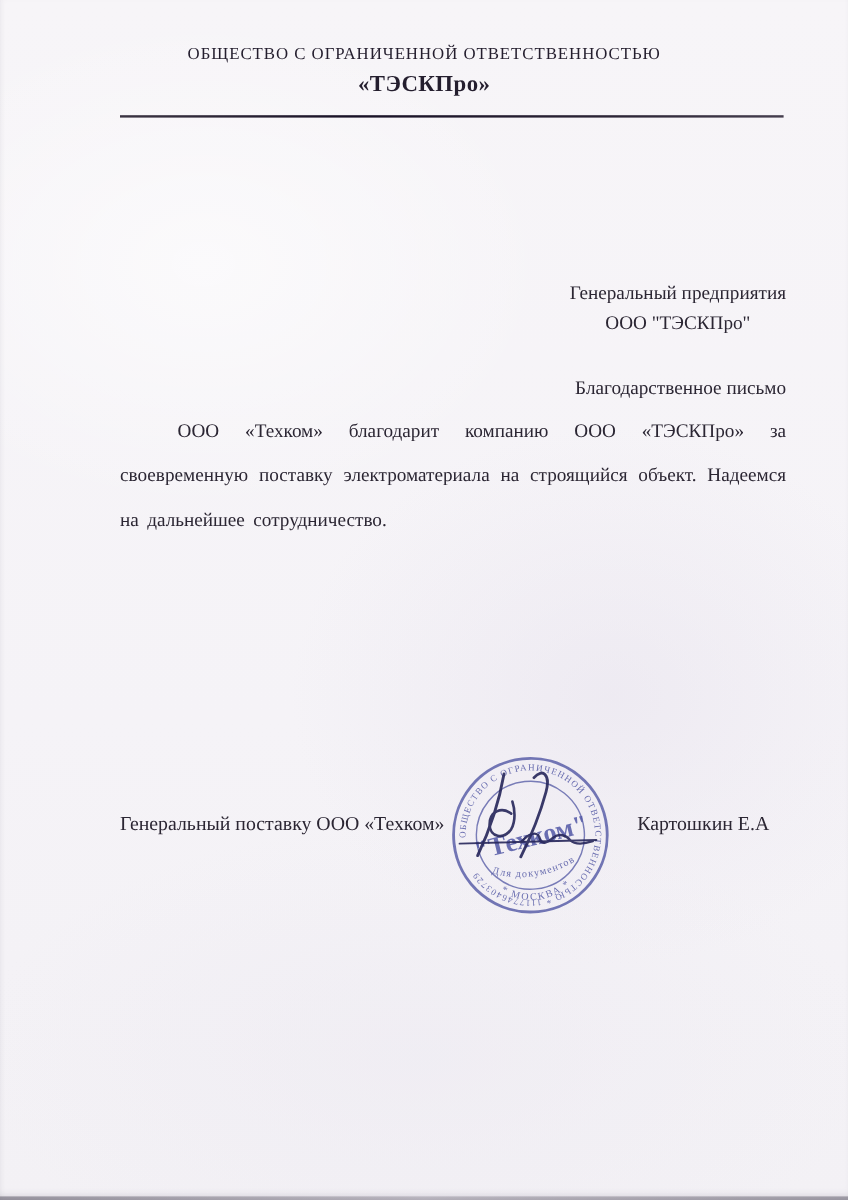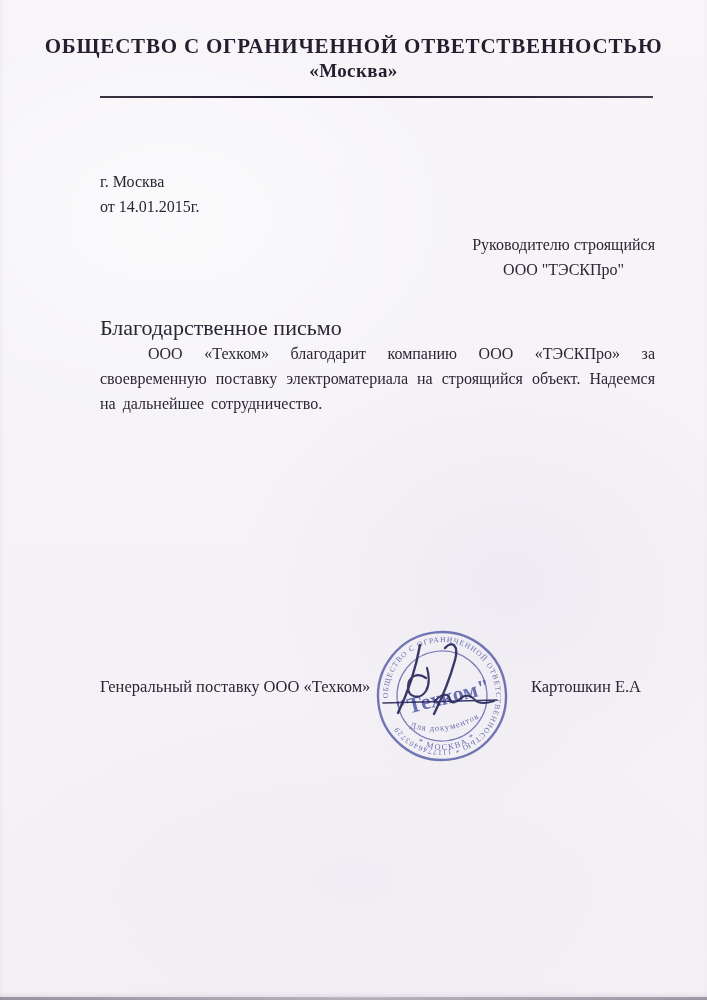--- a/index.html
+++ b/index.html
@@ -17,60 +17,56 @@
     box-shadow: inset 0 -7px 9px -7px rgba(90,85,102,.45), inset 3px 0 9px -8px rgba(90,85,102,.25);
     overflow:hidden;
   }
   .page::after{
     content:"";position:absolute;left:0;right:0;bottom:0;height:3px;
     background:linear-gradient(90deg,rgba(96,92,106,.55),rgba(120,116,130,.35) 50%,rgba(96,92,106,.5));
   }
   .abs{position:absolute;}
   .header{top:33px;left:0;right:0;text-align:center;}
   .header .org-form{
-    font-size:21px;letter-spacing:.8px;line-height:26px;color:#241e2e;font-weight:bold;
+    font-size:14px;letter-spacing:.8px;line-height:26px;color:#241e2e;
   }
   .header .org-name{
     font-size:19px;font-weight:bold;letter-spacing:.4px;line-height:24px;color:#241e2e;
   }
   .rule{top:96px;left:100px;width:553px;height:2px;
     background:linear-gradient(90deg,#3b3442,#181126 35%,#2c2536 75%,#453e4e);
   }
   .meta{top:169px;left:100px;font-size:16px;line-height:25px;}
   .recipient{top:232px;right:52px;font-size:16px;line-height:25px;text-align:center;}
-  .letter-title{top:315px;left:100px;width:555px;text-align:left;font-size:22px;}
+  .letter-title{top:315px;left:100px;width:555px;text-align:right;font-size:16px;}
   .letter-body{
     top:341px;left:100px;width:555px;
-    font-size:16px;line-height:25px;text-align:justify;text-indent:48px;
+    font-size:16px;line-height:37px;text-align:justify;text-indent:48px;
     word-spacing:3px;
   }
   .sig-label{top:677px;left:100px;font-size:16.5px;}
   .sig-name{top:677px;left:487px;font-size:16.5px;margin-left:44px;}
   .stamp-wrap{top:620px;left:366px;width:152px;height:152px;transform:rotate(-6deg);}
   .signature-wrap{top:610px;left:360px;width:170px;height:170px;}
 </style>
 </head>
 <body>
 
 <div class="page">
 
   <div class="abs header">
     <div class="org-form">ОБЩЕСТВО С ОГРАНИЧЕННОЙ ОТВЕТСТВЕННОСТЬЮ</div>
-    <div class="org-name">«Москва»</div>
+    <div class="org-name">«ТЭСКПро»</div>
   </div>
 
   <div class="abs rule"></div>
 
-  <div class="abs meta">
-    <div>г. Москва</div>
-    <div>от 14.01.2015г.</div>
-  </div>
 
   <div class="abs recipient">
-    <div>Руководителю строящийся</div>
+    <div>Генеральный предприятия</div>
     <div>ООО "ТЭСКПро"</div>
   </div>
 
   <div class="abs letter-title">Благодарственное письмо</div>
 
   <div class="abs letter-body">ООО «Техком» благодарит компанию ООО «ТЭСКПро» за своевременную поставку электроматериала на строящийся объект. Надеемся на дальнейшее сотрудничество.</div>
 
   <div class="abs sig-label">Генеральный поставку ООО «Техком»</div>
   <div class="abs sig-name">Картошкин Е.А</div>
 

